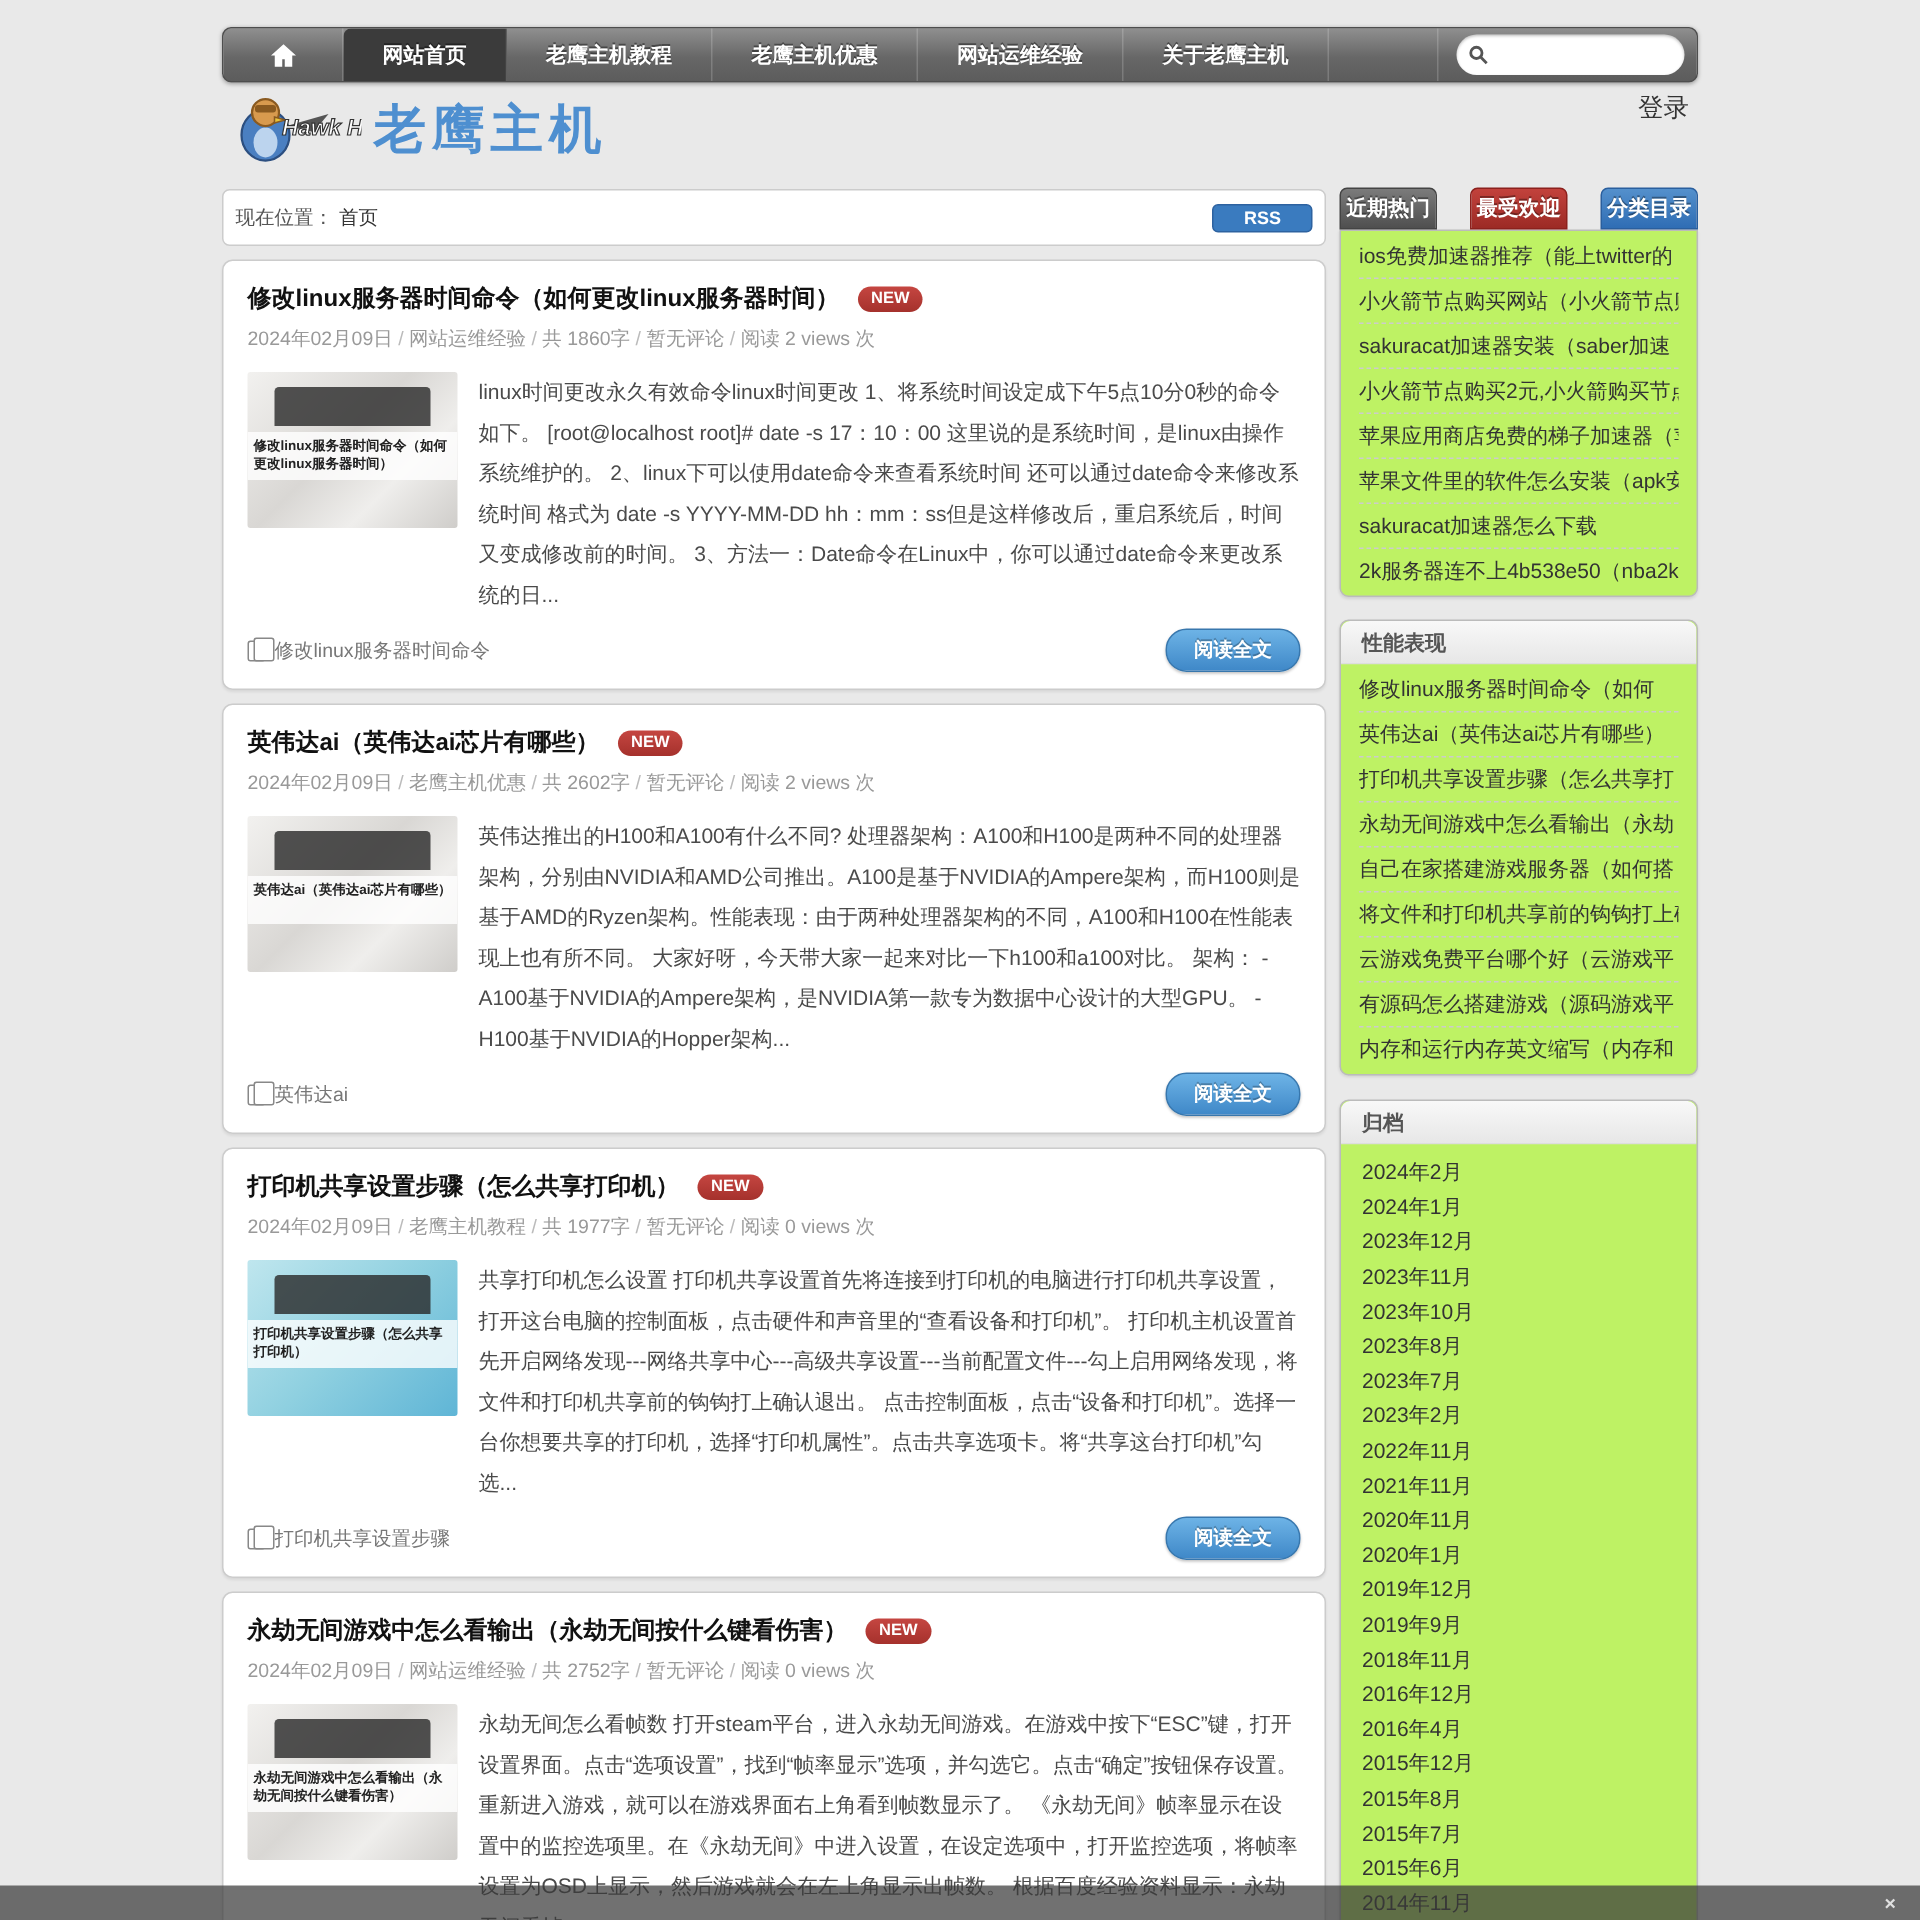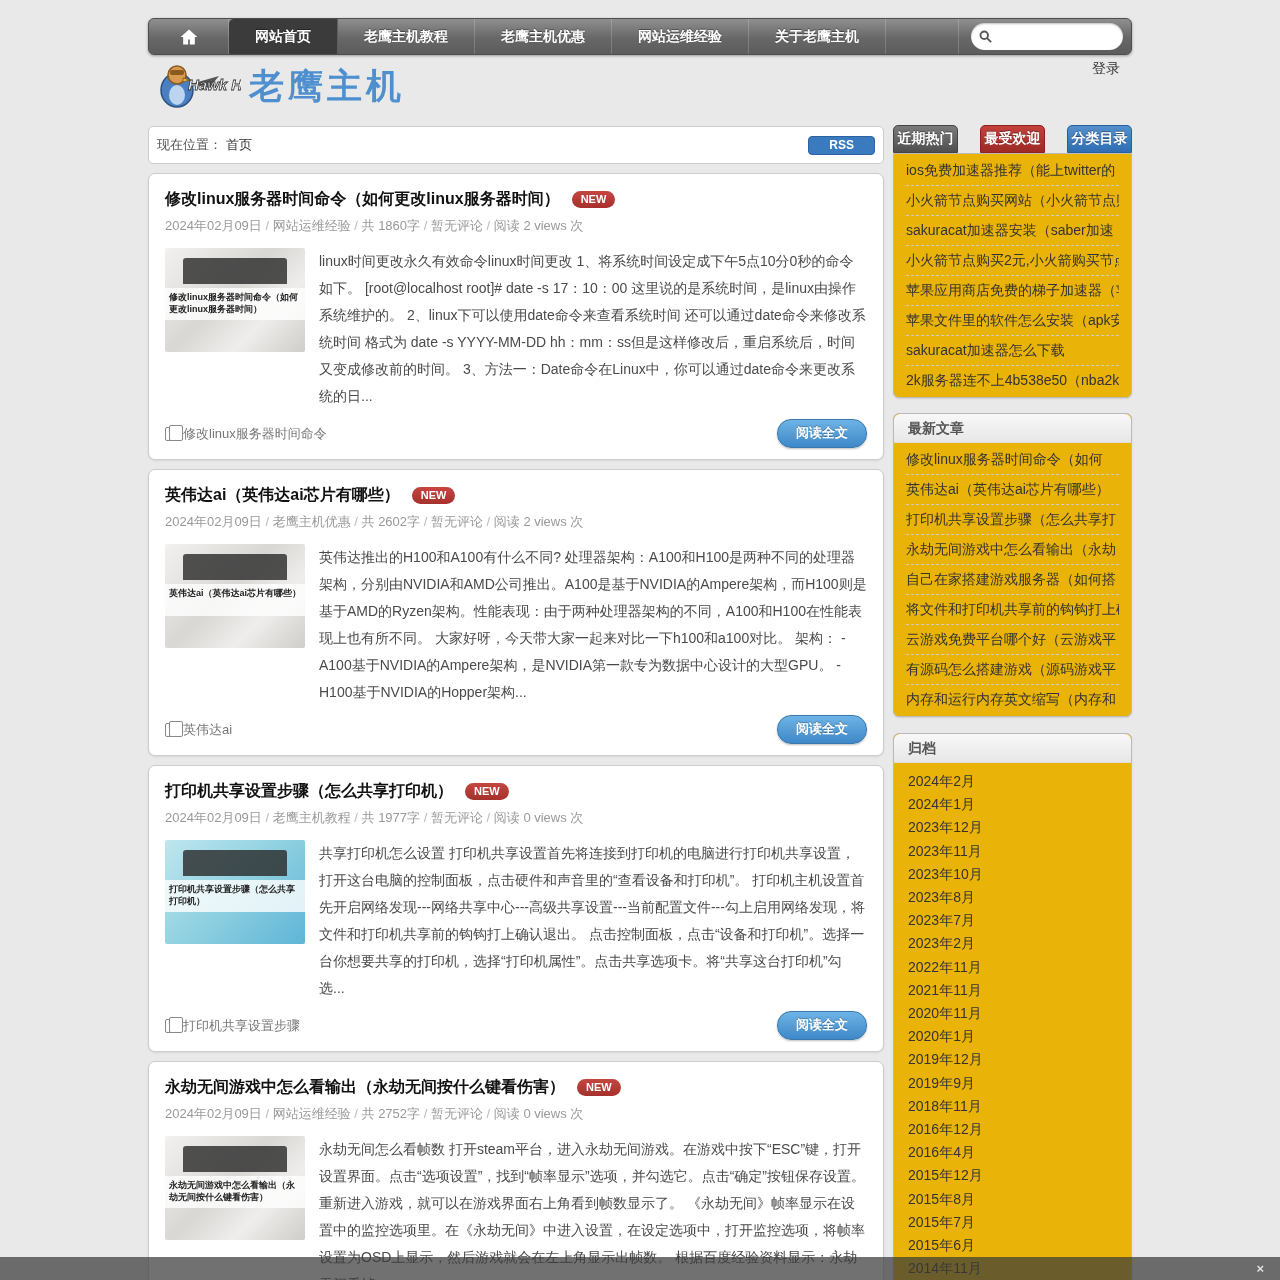--- a/index.html
+++ b/index.html
@@ -20,21 +20,21 @@
     border-left:1px solid rgba(255,255,255,.18); padding-left:12px; }
   .search-pill { width:152px; height:27px; background:#fff; border-radius:14px;
     display:flex; align-items:center; padding-left:7px; box-shadow:inset 0 1px 2px rgba(0,0,0,.25); }
   .search-pill input { border:none; outline:none; background:transparent; width:110px; font-size:13px; }
   .mag { width:15px; height:15px; margin-right:4px; }
 
   
   .logo-row { position:absolute; left:155px; top:62px; display:flex; align-items:center; }
   .mascot { width:86px; height:48px; }
   .site-title { font-size:35px; font-weight:bold; color:#4e8fd0; letter-spacing:4px; margin-left:8px; }
-  .login-link { position:absolute; left:1092px; top:60px; font-size:14px; color:#333; cursor:pointer; }
+  .login-link { position:absolute; left:1092px; top:60px; font-size:17px; color:#333; cursor:pointer; }
 
   
   .main-col { position:absolute; left:148px; top:126px; width:736px; }
   .breadcrumb-bar { height:38px; background:#fff; border:1px solid #ccc; border-radius:5px;
     display:flex; align-items:center; padding:0 8px; }
   .crumb-label { font-size:13px; color:#555; }
   .crumb-home { font-size:13px; color:#333; margin-left:4px; cursor:pointer; }
   .rss-badge { margin-left:auto; background:#3a7bbf; color:#fff; font-size:12px; font-weight:bold;
     border-radius:4px; padding:1px 20px 2px; cursor:pointer; border:1px solid #2d62a0; }
 
@@ -70,21 +70,21 @@
 
   
   .sidebar { position:absolute; left:893px; top:125px; width:239px; }
   .side-tabs { display:flex; gap:22px; }
   .side-tab { flex:1; height:28px; display:flex; align-items:center; justify-content:center;
     color:#fff; font-size:14px; font-weight:bold; border-radius:5px 5px 0 0; cursor:pointer;
     text-shadow:0 -1px 0 rgba(0,0,0,.35); }
   .side-tab.grey { background:linear-gradient(#7b7b7b,#4f4f4f); border:1px solid #444; }
   .side-tab.red  { background:linear-gradient(#c2423c,#9c2a25); border:1px solid #8c211d; }
   .side-tab.blue { background:linear-gradient(#5490cc,#2f6db4); border:1px solid #2a5f9e; }
-  .side-box { background:#eab308; border:1px solid #bbb; border-radius:0 0 6px 6px;
+  .side-box { background:#bef264; border:1px solid #bbb; border-radius:0 0 6px 6px;
     box-shadow:0 1px 2px rgba(0,0,0,.1); }
   .side-box.rounded { border-radius:6px; }
   .side-head { height:29px; line-height:29px; padding-left:14px; font-size:14px; font-weight:bold;
     color:#555; background:linear-gradient(#f8f8f8,#e7e7e7); border-bottom:1px solid #ddd;
     border-radius:6px 6px 0 0; }
   ul.side-list { list-style:none; padding:2px 12px; }
   ul.side-list li { font-size:14px; color:#333; line-height:29px; border-bottom:1px dashed #ccc;
     white-space:nowrap; overflow:hidden; cursor:pointer; }
   ul.side-list li:last-child { border-bottom:none; }
   ul.archive-list { list-style:none; padding:7px 14px; }
@@ -244,21 +244,21 @@
       <li>sakuracat加速器安装（saber加速</li>
       <li>小火箭节点购买2元,小火箭购买节点</li>
       <li>苹果应用商店免费的梯子加速器（苹</li>
       <li>苹果文件里的软件怎么安装（apk安</li>
       <li>sakuracat加速器怎么下载</li>
       <li>2k服务器连不上4b538e50（nba2k</li>
     </ul>
   </div>
 
   <div class="side-box rounded mt15">
-    <div class="side-head">最新文章</div>
+    <div class="side-head">性能表现</div>
     <ul class="side-list">
       <li>修改linux服务器时间命令（如何</li>
       <li>英伟达ai（英伟达ai芯片有哪些）</li>
       <li>打印机共享设置步骤（怎么共享打</li>
       <li>永劫无间游戏中怎么看输出（永劫</li>
       <li>自己在家搭建游戏服务器（如何搭</li>
       <li>将文件和打印机共享前的钩钩打上确认退出（lin</li>
       <li>云游戏免费平台哪个好（云游戏平</li>
       <li>有源码怎么搭建游戏（源码游戏平</li>
       <li>内存和运行内存英文缩写（内存和</li>

